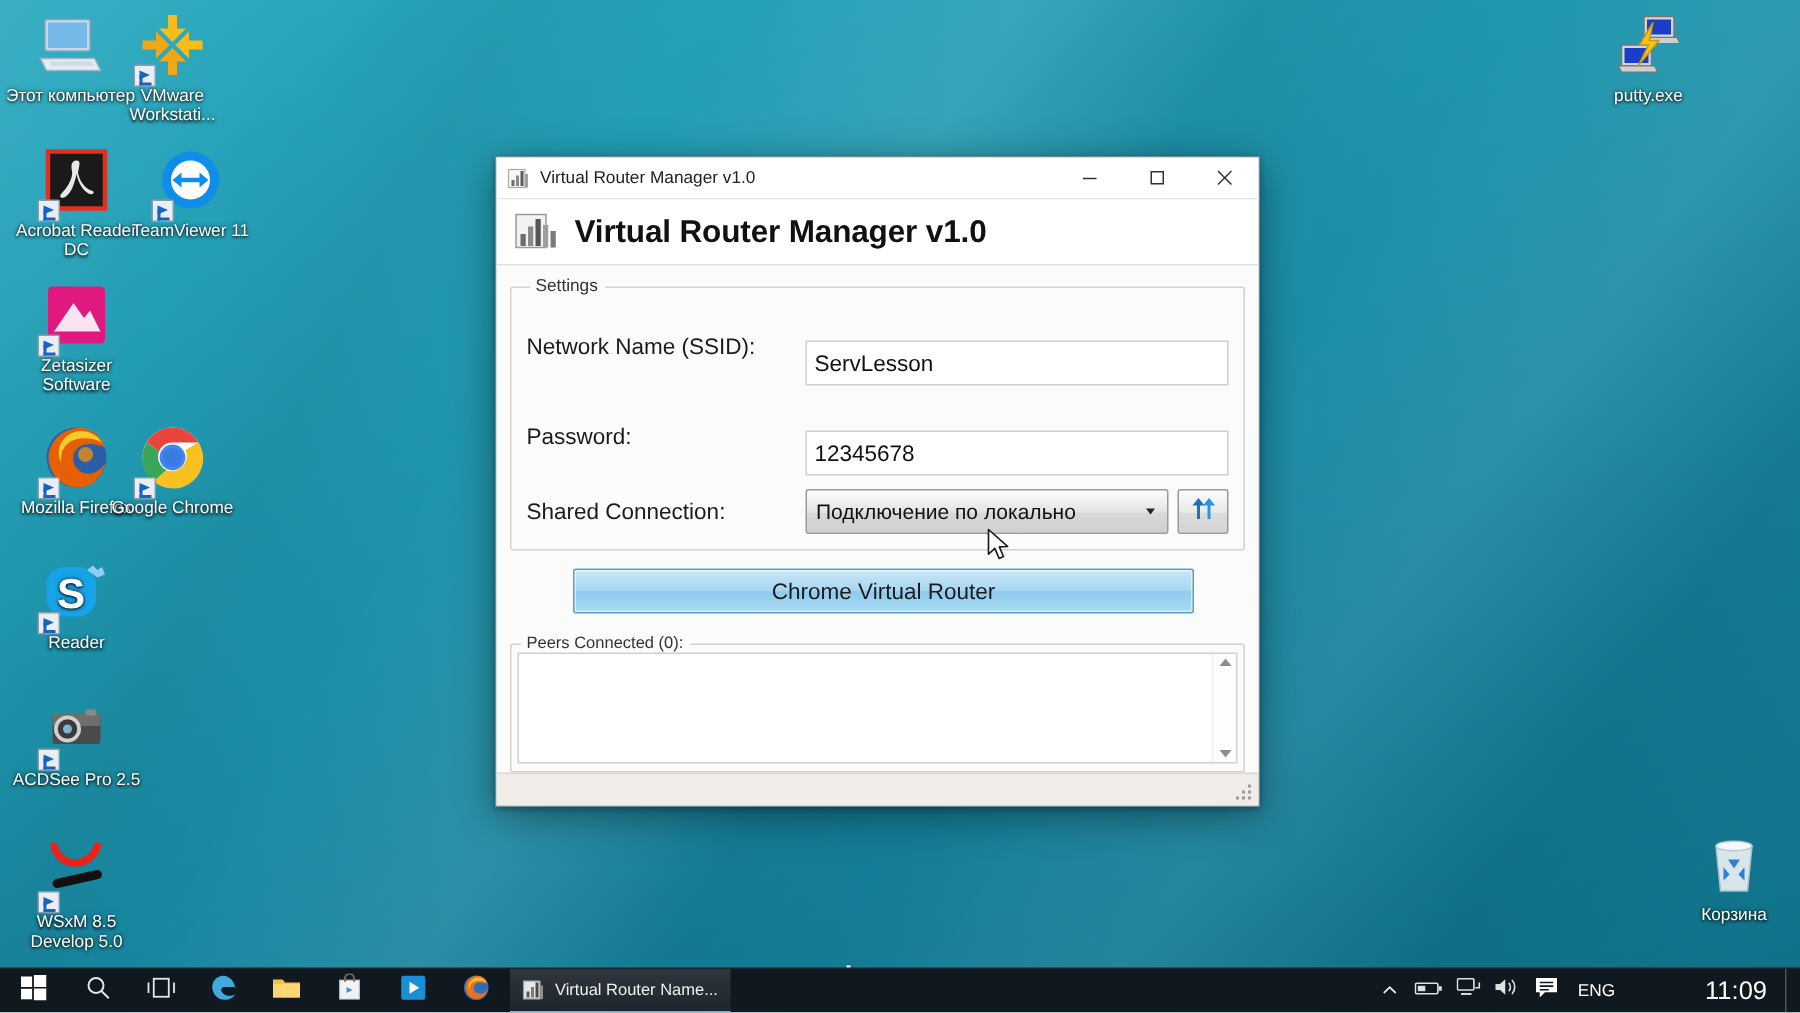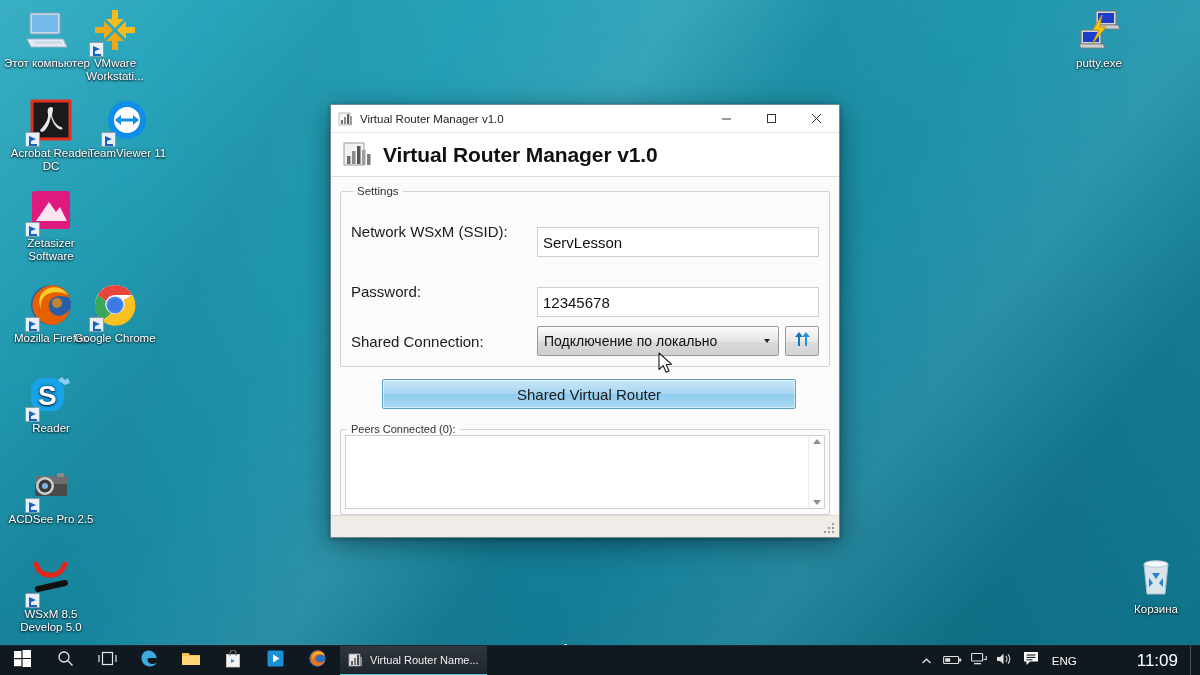--- a/index.html
+++ b/index.html
@@ -319,21 +319,21 @@
       </span>
       <span class="htext">Virtual Router Manager v1.0</span>
     </div>
 
     <div class="body">
 
       <fieldset class="group">
         <legend>Settings</legend>
 
         <div class="frow">
-          <span class="flabel">Network WSxM (SSID):</span>
+          <span class="flabel">Network Name (SSID):</span>
           <input class="ftext" type="text" value="ServLesson" style="">
         </div>
 
         <div class="frow">
           <span class="flabel">Password:</span>
           <input class="ftext" type="text" value="12345678" style="">
         </div>
 
         <div class="frow">
           <span class="flabel">Shared Connection:</span>
@@ -346,21 +346,21 @@
               <svg width="18" height="16" viewBox="0 0 18 16">
                 <path d="M5 1 L5 10 L2 10 L6 15 L10 10 L7 10 L7 1 Z" fill="#1b72c4" transform="rotate(180 6 8)"></path>
                 <path d="M12 1 L12 10 L9 10 L13 15 L17 10 L14 10 L14 1 Z" fill="#2a93e0" transform="rotate(180 13 8) translate(0 0)"></path>
               </svg>
             </span>
           </span>
         </div>
       </fieldset>
 
       <div class="start-btn">
-        <span>Shared Virtual Router</span>
+        <span>Chrome Virtual Router</span>
       </div>
 
       <fieldset class="peers">
         <legend>Peers Connected (0):</legend>
         <div class="peerlist">
           <div class="scroll">
             <span class="tri up"></span>
             <span class="tri down"></span>
           </div>
         </div>

